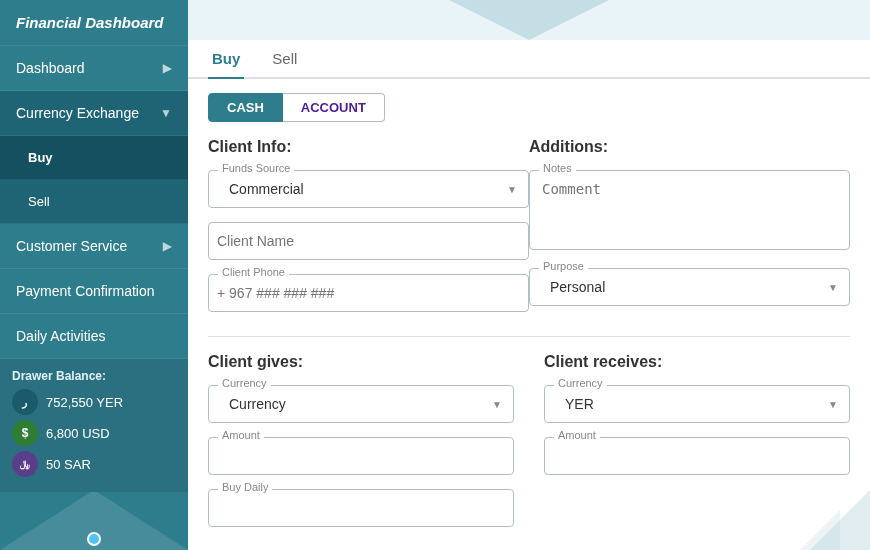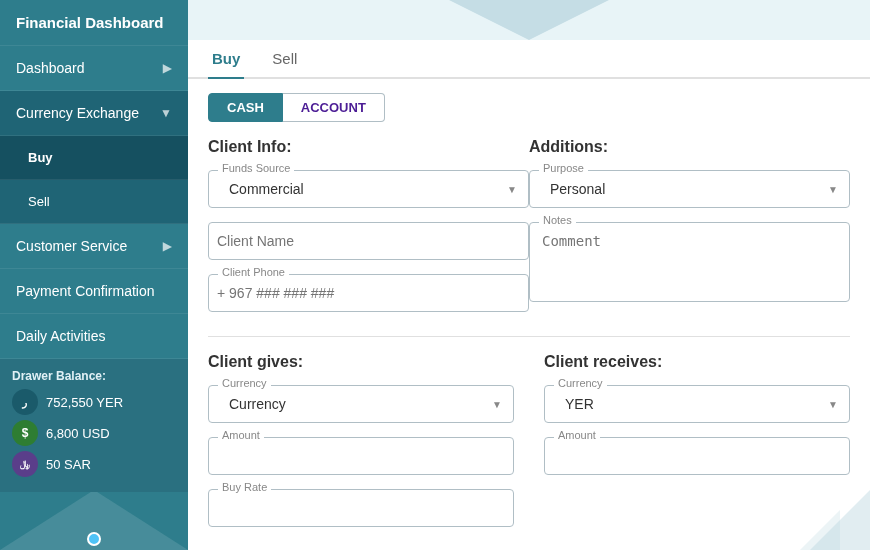--- a/index.html
+++ b/index.html
@@ -27,20 +27,21 @@
     }
     .sidebar-item.active, .sidebar-item.sub-active { background: #1f6475; }
     .sidebar-item.sub { background: #1f6475; padding-left: 28px; font-size: 13px; }
     .sidebar-item.sub.active-sub { background: #155060; font-weight: 600; }
 
     .sidebar-title {
       font-size: 15px;
       font-weight: 600;
       padding: 14px 16px;
       border-bottom: 1px solid rgba(255,255,255,0.08);
+      font-style: italic;
     }
 
     .drawer-section {
       background: #2a7080;
       padding: 10px 12px;
       margin-top: auto;
     }
     .drawer-label {
       font-size: 12px;
       font-weight: 700;
@@ -387,33 +388,33 @@
         <div class="field-group">
           <span class="field-label">Client Phone</span>
           <input class="field-input" type="text" placeholder="+ 967 ### ### ###" style="">
         </div>
       </div>
 
       <div>
         <div class="section-title">Additions:</div>
 
         <div class="field-group">
+          <span class="field-label">Notes</span>
+          <textarea class="field-textarea" placeholder="Comment" style=""></textarea>
+        </div>
+
+        <div class="field-group">
           <span class="field-label">Purpose</span>
           <div class="select-wrapper">
             <select class="field-select">
               <option>Personal</option>
               <option>Business</option>
               <option>Travel</option>
             </select>
           </div>
-        </div>
-
-        <div class="field-group">
-          <span class="field-label">Notes</span>
-          <textarea class="field-textarea" placeholder="Comment" style=""></textarea>
         </div>
       </div>
     </div>
 
     <hr class="divider">
 
     <div class="two-col-bottom">
 
       <div>
         <div class="section-title">Client gives:</div>
@@ -429,21 +430,21 @@
             </select>
           </div>
         </div>
 
         <div class="field-group">
           <span class="field-label">Amount</span>
           <input class="field-input" type="text" style="">
         </div>
 
         <div class="field-group">
-          <span class="field-label">Buy Rate</span>
+          <span class="field-label">Buy Daily</span>
           <input class="field-input" type="text" style="">
         </div>
       </div>
 
       <div>
         <div class="section-title">Client receives:</div>
 
         <div class="field-group">
           <span class="field-label">Currency</span>
           <div class="select-wrapper">

